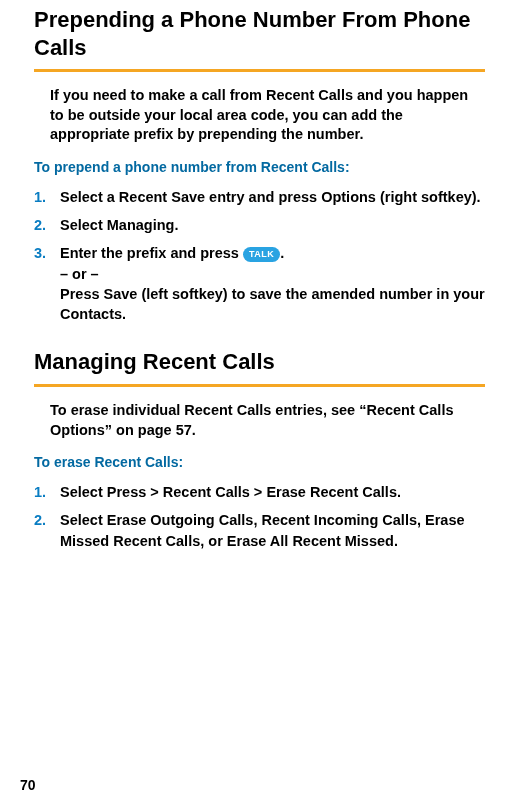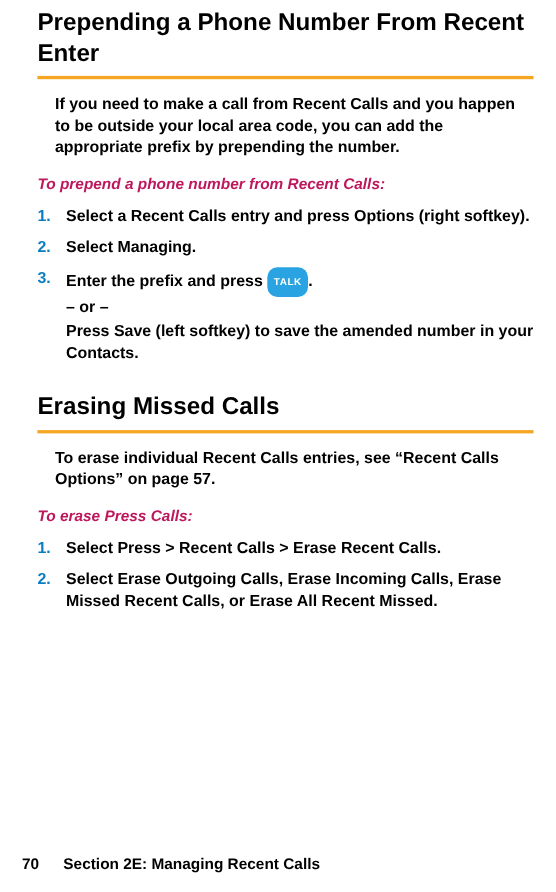--- a/index.html
+++ b/index.html
@@ -24,23 +24,22 @@
   }
   .section-intro {
     font-size: 14.5px;
     font-weight: 600;
     line-height: 1.35;
     margin: 0 0 14px 16px;
   }
   .instruction-lead {
     font-size: 14px;
     font-weight: 700;
-    color: #be185d;
+    color: #0369a1;
     margin-bottom: 12px;
-    font-style: italic;
   }
   ol.steps {
     list-style: none;
     padding-left: 26px;
     margin-bottom: 24px;
   }
   ol.steps li {
     position: relative;
     font-size: 14.5px;
     line-height: 1.4;
@@ -60,79 +59,78 @@
     justify-content: center;
     background: #29a3e2;
     color: #fff;
     font-size: 9px;
     font-weight: 700;
     letter-spacing: 0.5px;
     border-radius: 9px;
     padding: 2px 6px 2px 6px;
     vertical-align: 1px;
     line-height: 1;
-    height: 27px;
+    height: 15px;
   }
   .b { font-weight: 700; margin-top: 33px; }
   .n { font-weight: 600; }
   .sep { font-weight: 700; }
   .gap-top { margin-top: 24px; }
   .footer {
     position: absolute;
     left: 0;
     bottom: 18px;
     display: flex;
     align-items: flex-end;
     gap: 22px;
     padding-left: 20px;
   }
   .footer .pg { font-size: 14px; font-weight: 700; }
   .footer .sec { font-size: 14px; font-weight: 700; }
 </style>
 </head>
 <body>
 
-<h1>Prepending a Phone Number From Recent Enter</h1>
+<h1>Prepending a Phone Number From Phone Calls</h1>
 <div class="rule"></div>
 
 <p class="section-intro">If you need to make a call from Recent Calls and you happen to be outside your local area code, you can add the appropriate prefix by prepending the number.</p>
 
 <p class="instruction-lead">To prepend a phone number from Recent Calls:</p>
 
 <ol class="steps">
   <li>
     <span class="num">1.</span>
-    <span class="n">Select a Recent Calls entry and press </span><span class="b">Options</span><span class="n"> (right softkey).</span>
+    <span class="n">Select a Recent Save entry and press </span><span class="b">Options</span><span class="n"> (right softkey).</span>
   </li>
   <li>
     <span class="num">2.</span>
     <span class="n">Select </span><span class="b">Managing</span><span class="n">.</span>
   </li>
   <li>
     <span class="num">3.</span>
     <span class="n">Enter the prefix and press </span><span class="pill">TALK</span><span class="n">.</span><br>
     <span class="n">– or –</span><br>
     <span class="n">Press </span><span class="b">Save</span><span class="n"> (left softkey) to save the amended number in your Contacts.</span>
   </li>
 </ol>
 
-<h1 class="gap-top">Erasing Missed Calls</h1>
+<h1 class="gap-top">Managing Recent Calls</h1>
 <div class="rule"></div>
 
 <p class="section-intro">To erase individual Recent Calls entries, see “Recent Calls Options” on page 57.</p>
 
-<p class="instruction-lead">To erase Press Calls:</p>
+<p class="instruction-lead">To erase Recent Calls:</p>
 
 <ol class="steps">
   <li>
     <span class="num">1.</span>
     <span class="n">Select </span><span class="b">Press</span><span class="sep"> &gt; </span><span class="b">Recent Calls</span><span class="sep"> &gt; </span><span class="b">Erase Recent Calls</span><span class="n">.</span>
   </li>
   <li>
     <span class="num">2.</span>
-    <span class="n">Select </span><span class="b">Erase Outgoing Calls</span><span class="n">, </span><span class="b">Erase Incoming Calls</span><span class="n">, </span><span class="b">Erase Missed Recent Calls</span><span class="n">, or </span><span class="b">Erase All Recent Missed</span><span class="n">.</span>
+    <span class="n">Select </span><span class="b">Erase Outgoing Calls</span><span class="n">, </span><span class="b">Recent Incoming Calls</span><span class="n">, </span><span class="b">Erase Missed Recent Calls</span><span class="n">, or </span><span class="b">Erase All Recent Missed</span><span class="n">.</span>
   </li>
 </ol>
 
 <div class="footer">
   <span class="pg">70</span>
-  <span class="sec">Section 2E: Managing Recent Calls</span>
 </div>
 
 </body></html>

